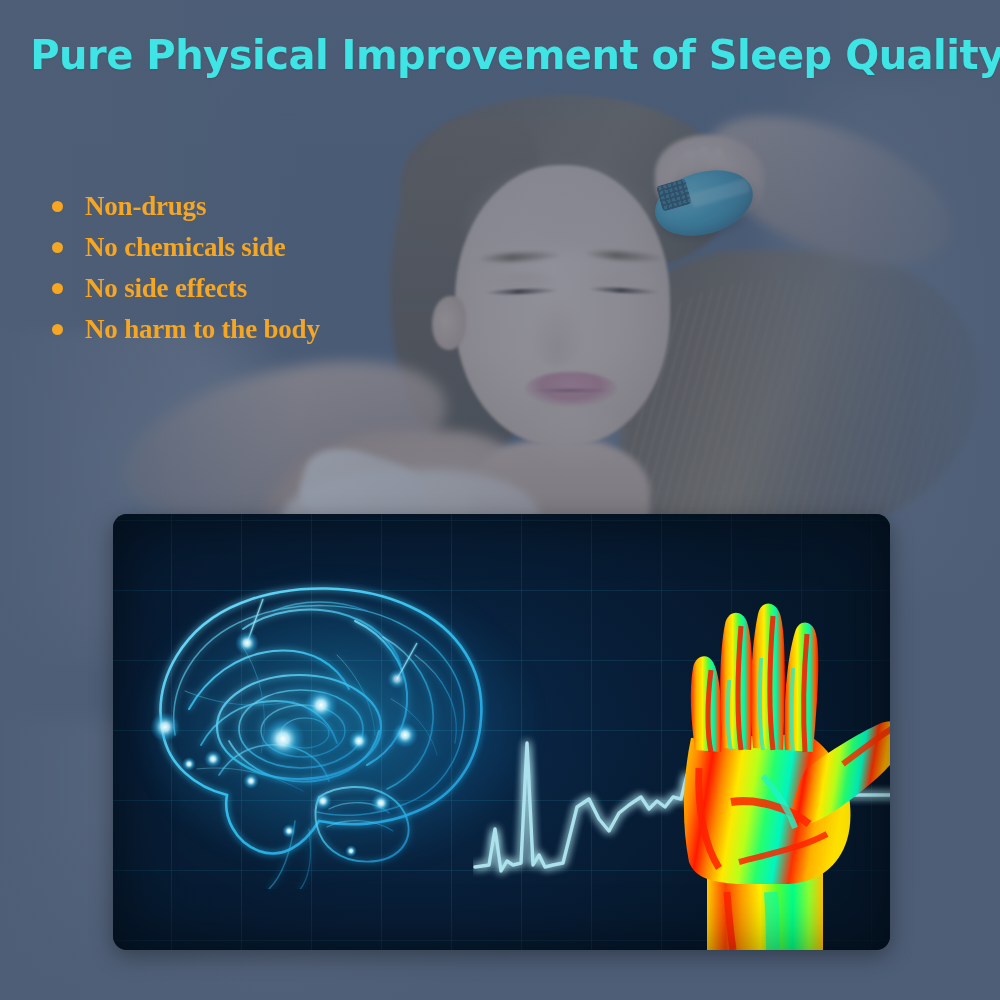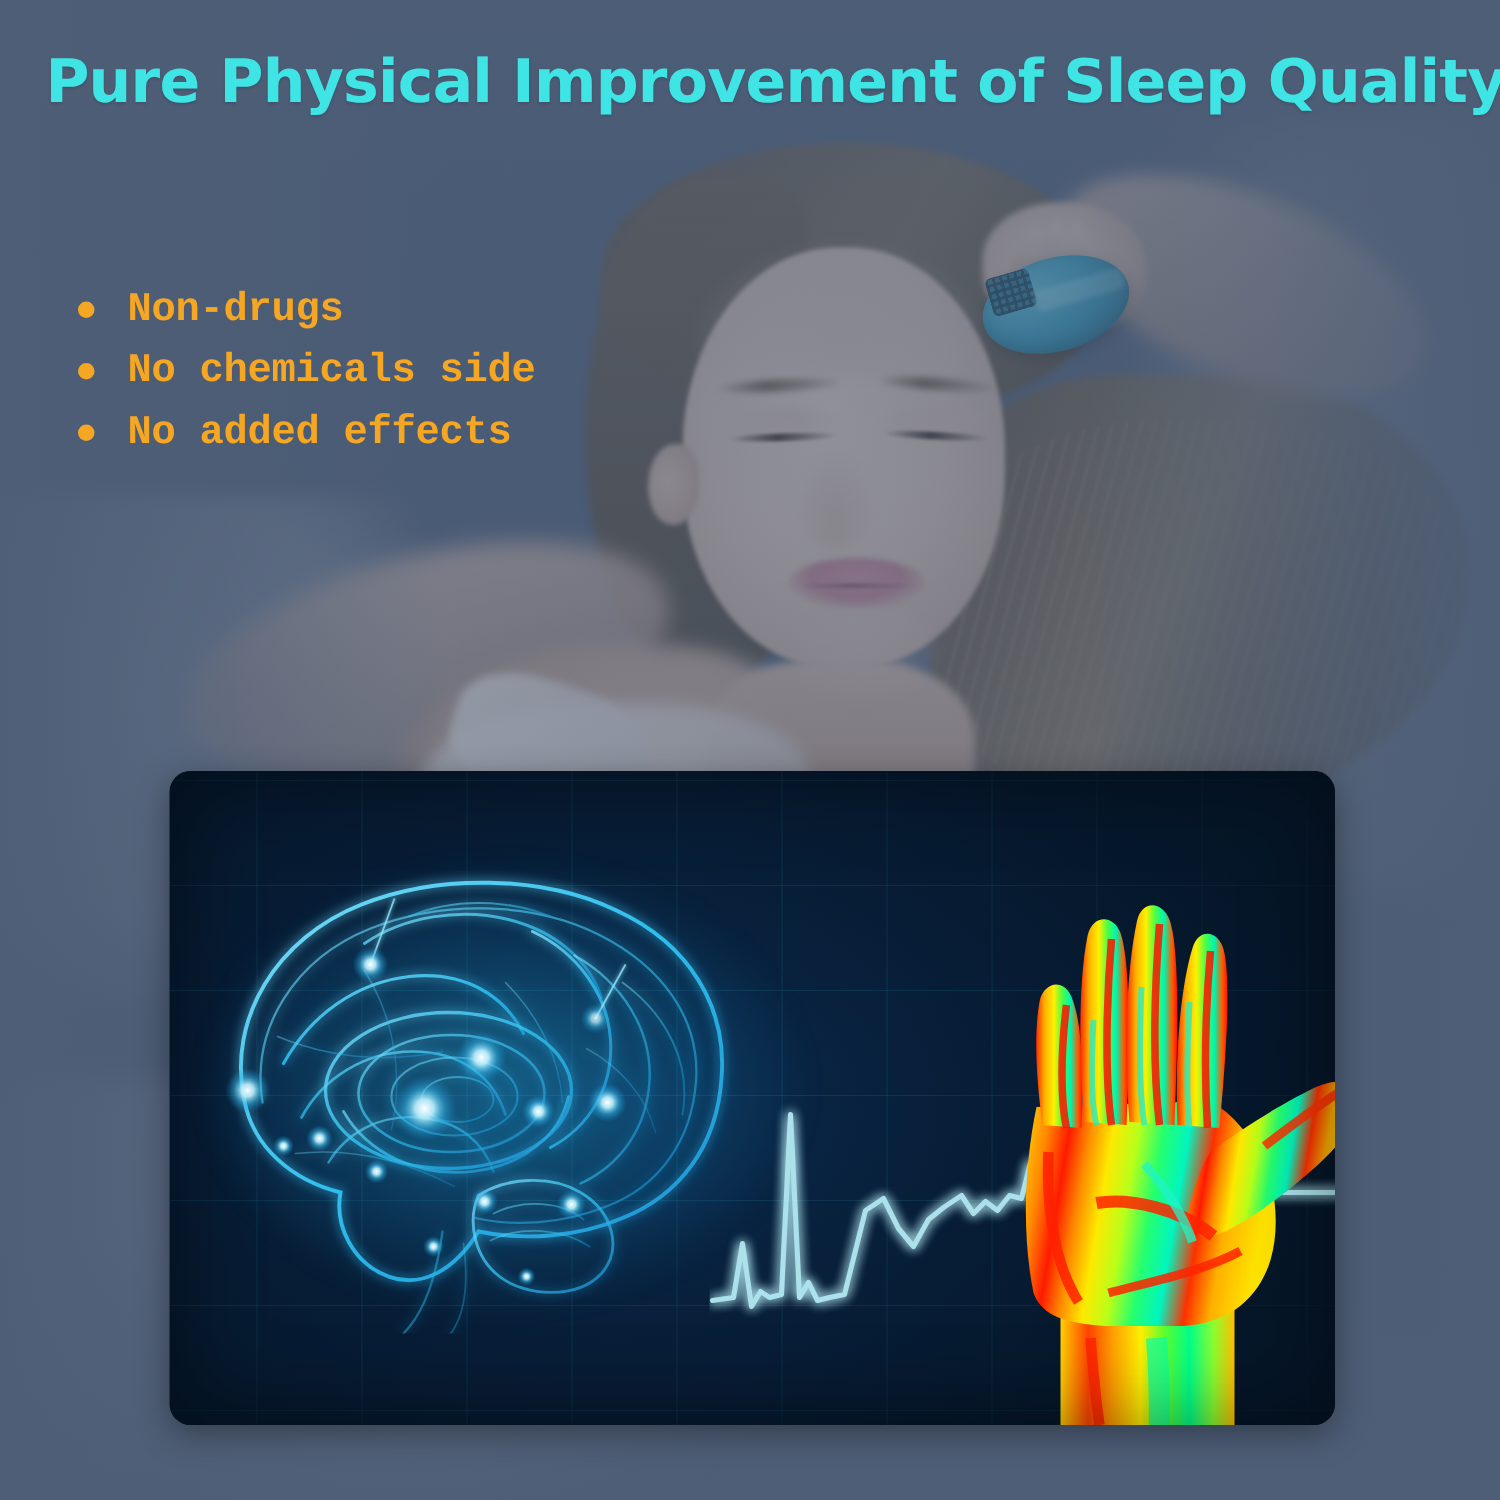--- a/index.html
+++ b/index.html
@@ -249,21 +249,21 @@
 
   
   .benefits {
     position:absolute; left:52px; top:186px; width:470px;
     list-style:none;
   }
   .benefit {
     display:flex; align-items:center;
     height:41px;
     color:#F5A623;
-    font-family:Liberation Mono, monospace;
+    font-family:Liberation Serif, serif;
     font-weight:bold;
     font-size:27px;
     letter-spacing:-.2px;
     white-space:nowrap;
   }
   .bullet-dot {
     width:11px; height:11px; border-radius:50%;
     background:#F5A623;
     margin-right:22px;
     flex:0 0 auto;
@@ -370,21 +370,25 @@
     <li class="benefit">
       <span class="bullet-dot"></span>
       <span>Non-drugs</span>
     </li>
     <li class="benefit">
       <span class="bullet-dot"></span>
       <span>No chemicals side</span>
     </li>
     <li class="benefit">
       <span class="bullet-dot"></span>
-      <span>No added effects</span>
+      <span>No side effects</span>
+    </li>
+    <li class="benefit">
+      <span class="bullet-dot"></span>
+      <span>No harm to the body</span>
     </li>
   </ul>
 
   <div class="tech-panel">
     <div class="tech-grid"></div>
     <div class="grid-fade"></div>
 
     <div class="brain-wrap">
       <div class="brain-glow"></div>
       <svg class="brain-svg" viewBox="0 0 430 330">

